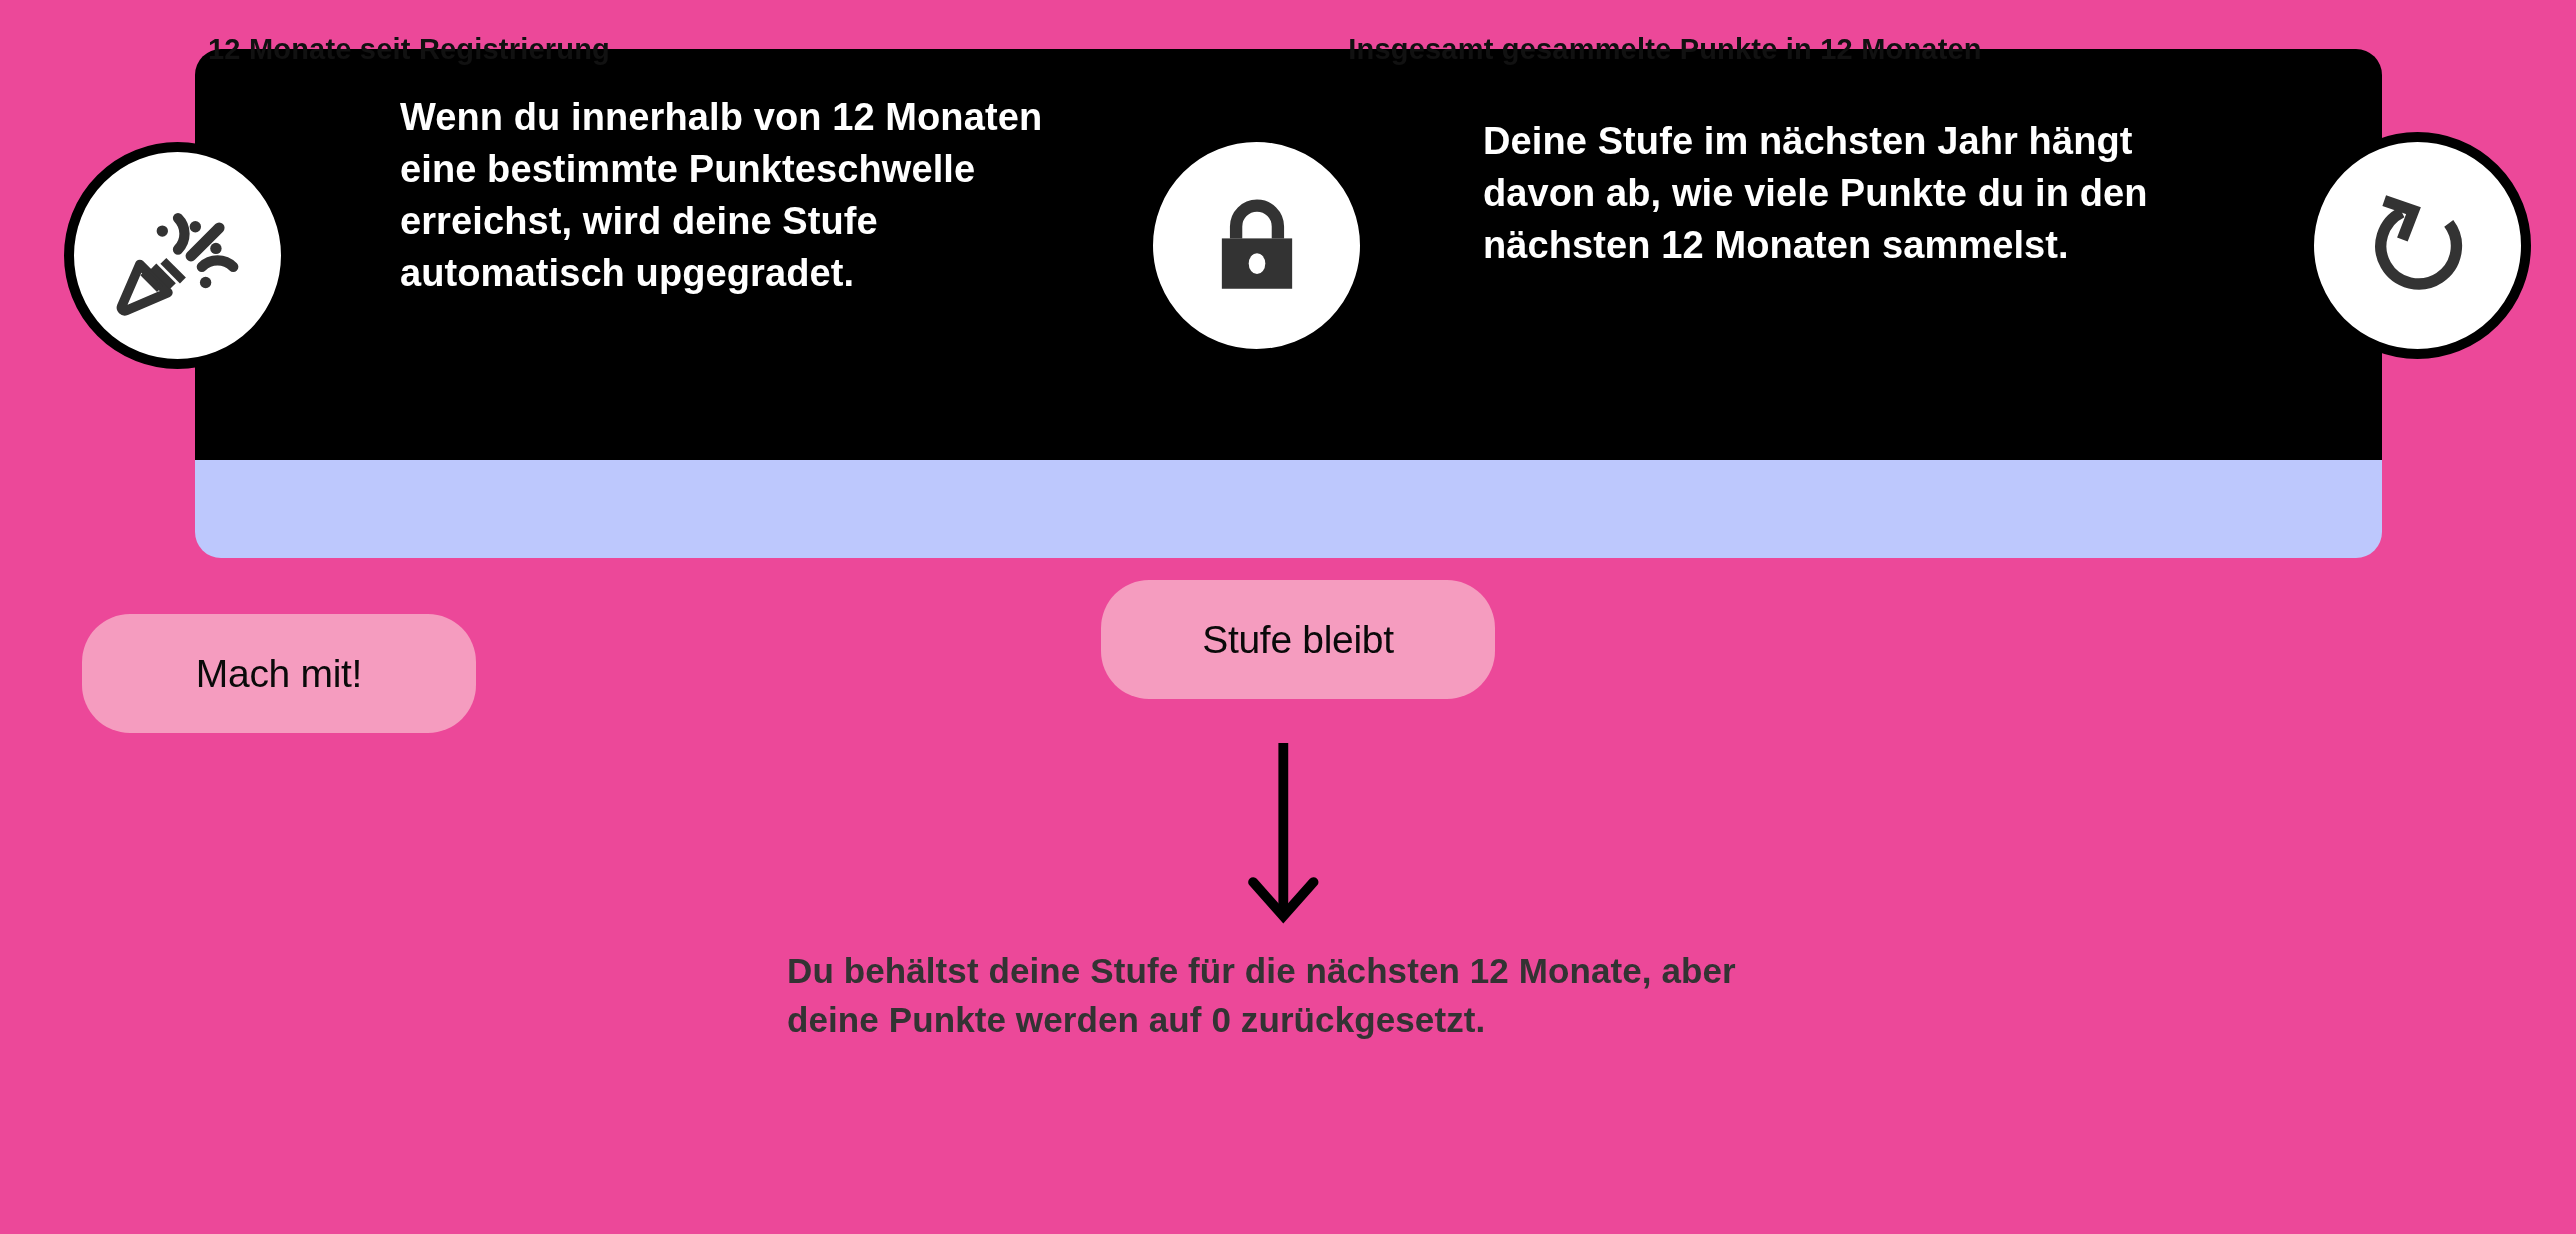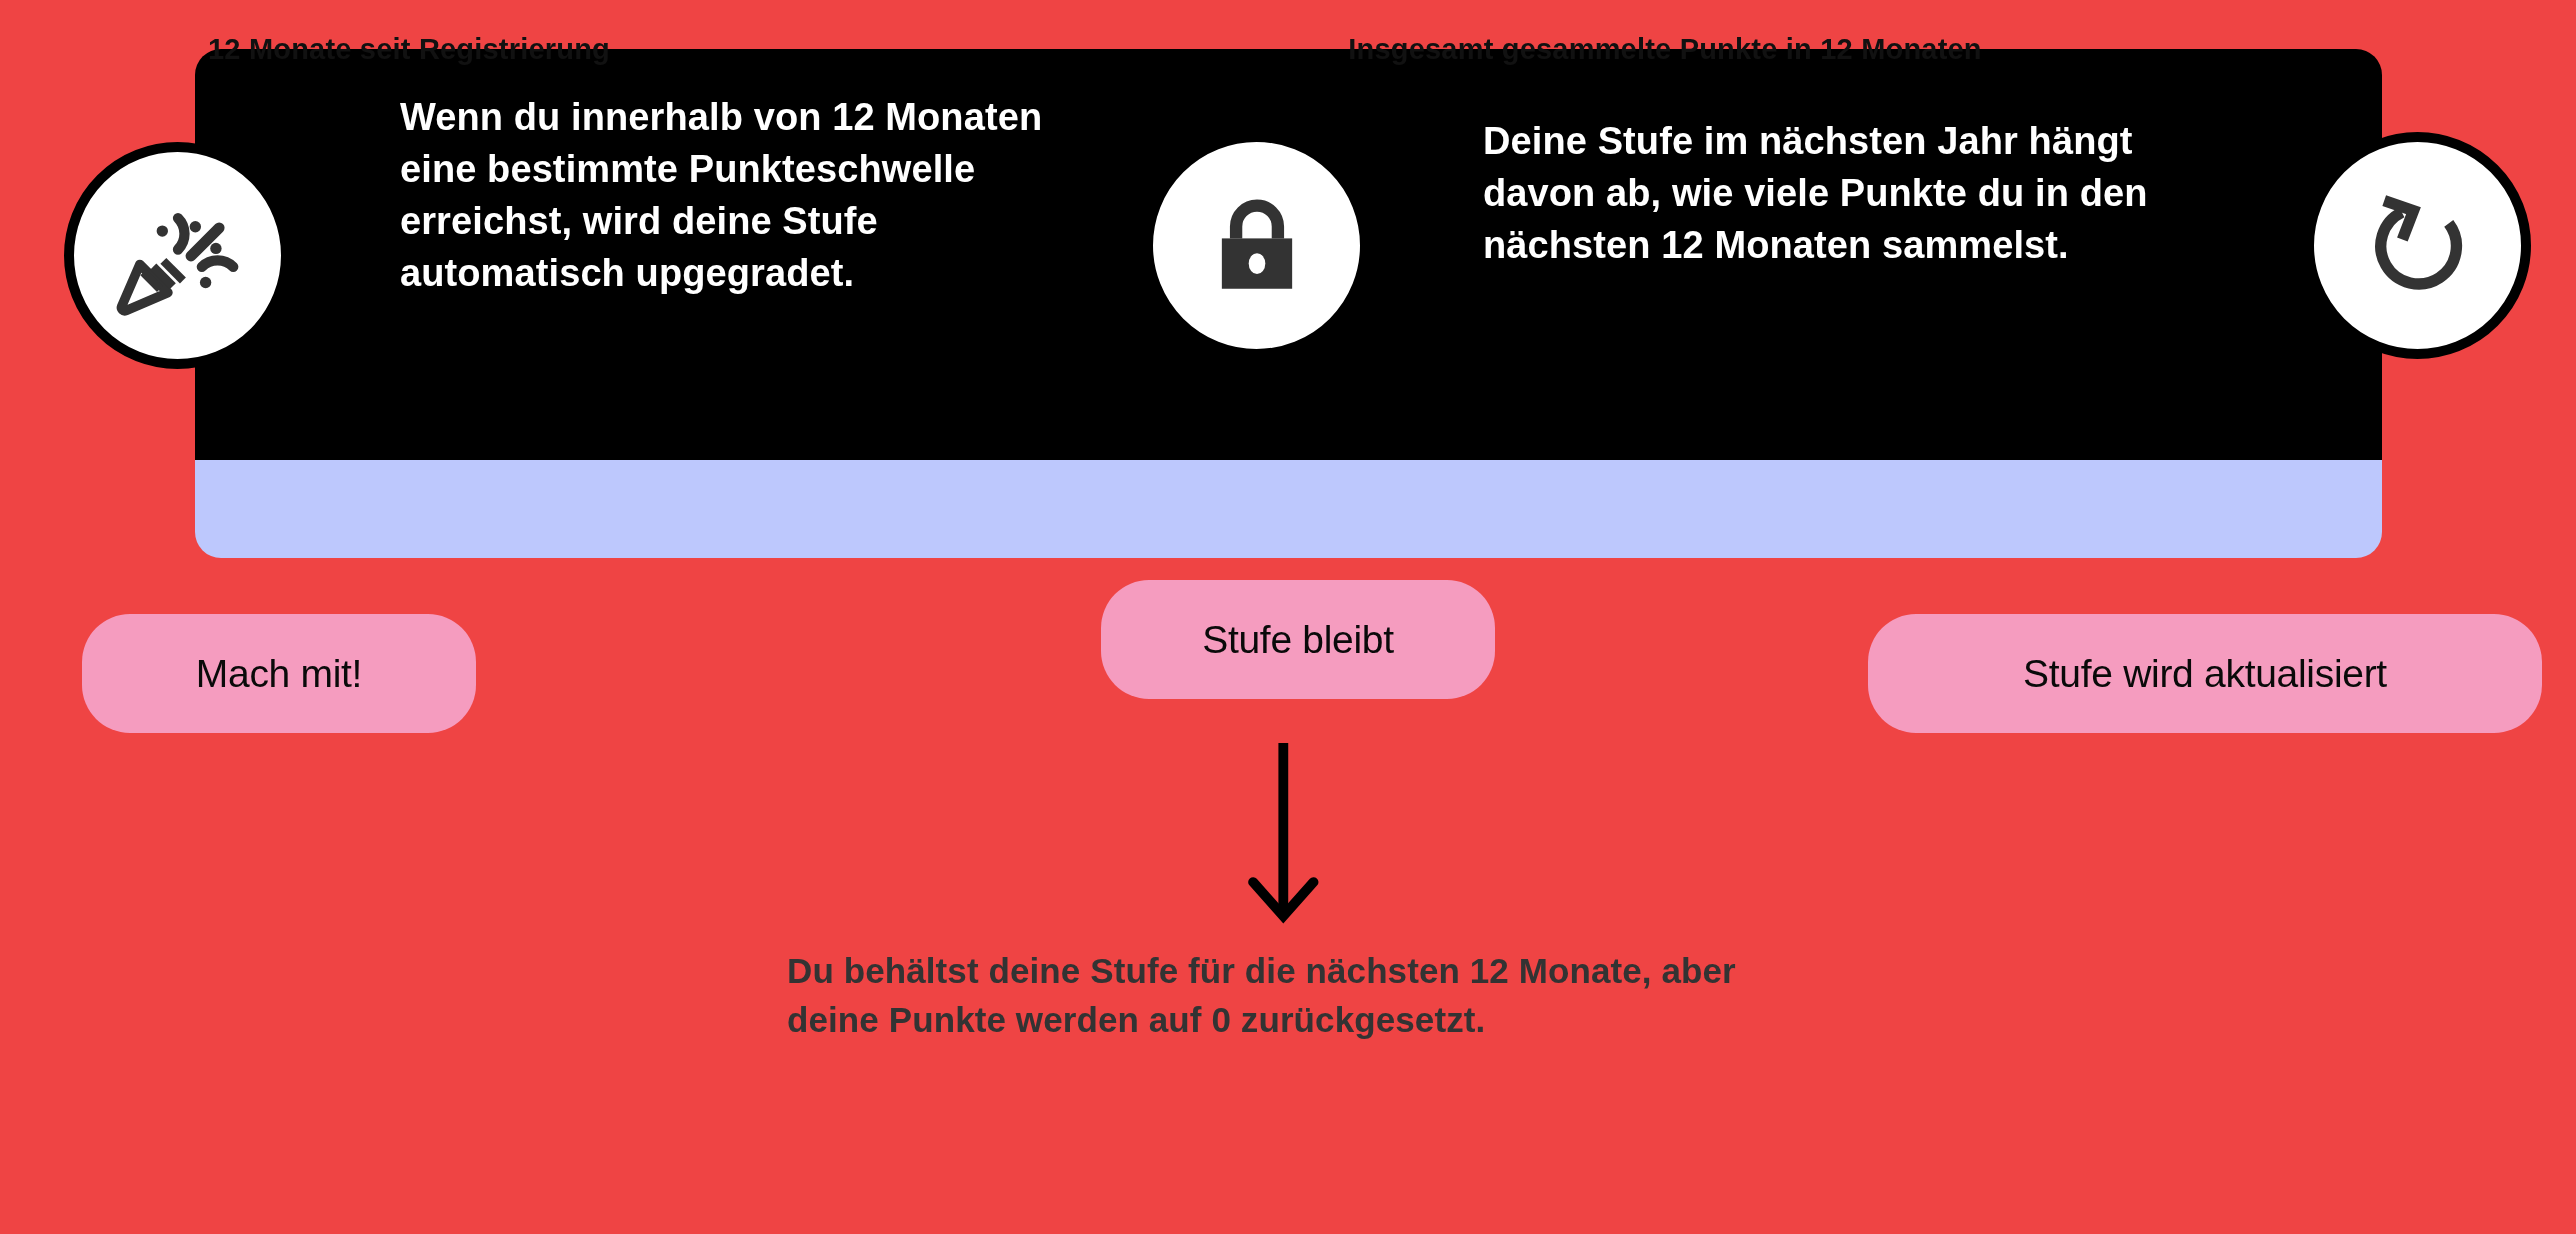--- a/index.html
+++ b/index.html
@@ -9,21 +9,21 @@
   }
   body {
     font-family: "Liberation Sans", sans-serif;
     -webkit-font-smoothing: antialiased;
   }
 
   #stage {
     position: relative;
     width: 2576px;
     height: 1234px;
-    background: #ef4444;
+    background: #ec4899;
     overflow: hidden;
     text-decoration: underline;
   }
 
   
   .black-panel {
     position: absolute;
     left: 195px;
     top: 49px;
     width: 2187px;
@@ -190,21 +190,20 @@
         <path d="M18.2 7.6 A7.5 7.5 0 1 1 8.9 5.4" fill="none" stroke="#333333" stroke-width="2.25" stroke-linecap="butt"></path>
         <path d="M5.4 3.1 L11.2 5.1 L9.0 10.8" fill="none" stroke="#333333" stroke-width="2.25" stroke-linejoin="miter" stroke-linecap="butt"></path>
       </svg>
     </span>
   </div>
 
   <div class="pill p1">Mach mit!</div>
 
   <div class="pill p2">Stufe bleibt</div>
 
-  <div class="pill p3">Stufe wird aktualisiert</div>
 
   <div class="arrow">
     <svg width="136" height="189" viewBox="0 0 180 250">
       <line x1="56" y1="4" x2="56" y2="226" stroke="#000000" stroke-width="13"></line>
       <path d="M16 188 L56 233 L96 188" fill="none" stroke="#000000" stroke-width="13" stroke-linecap="round" stroke-linejoin="miter"></path>
     </svg>
   </div>
 
   <div class="bottom-text">Du behältst deine Stufe für die nächsten 12 Monate, aber deine Punkte werden auf 0 zurückgesetzt.</div>
 

